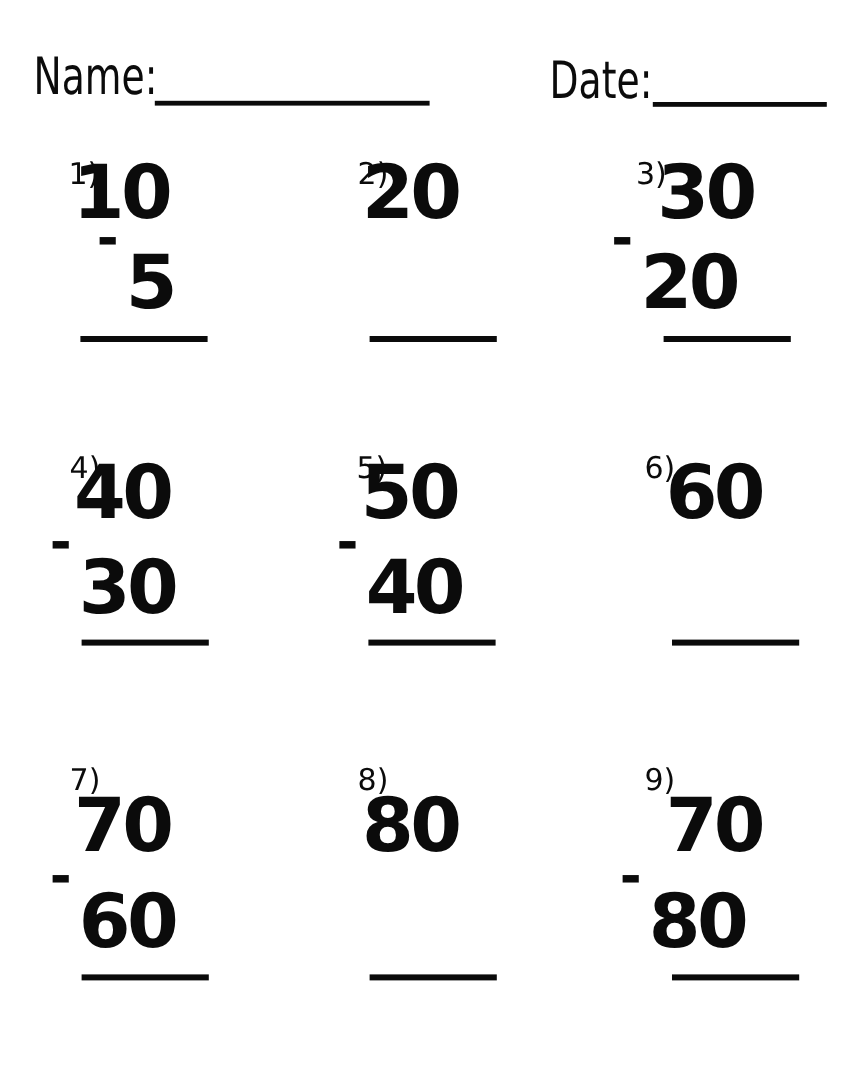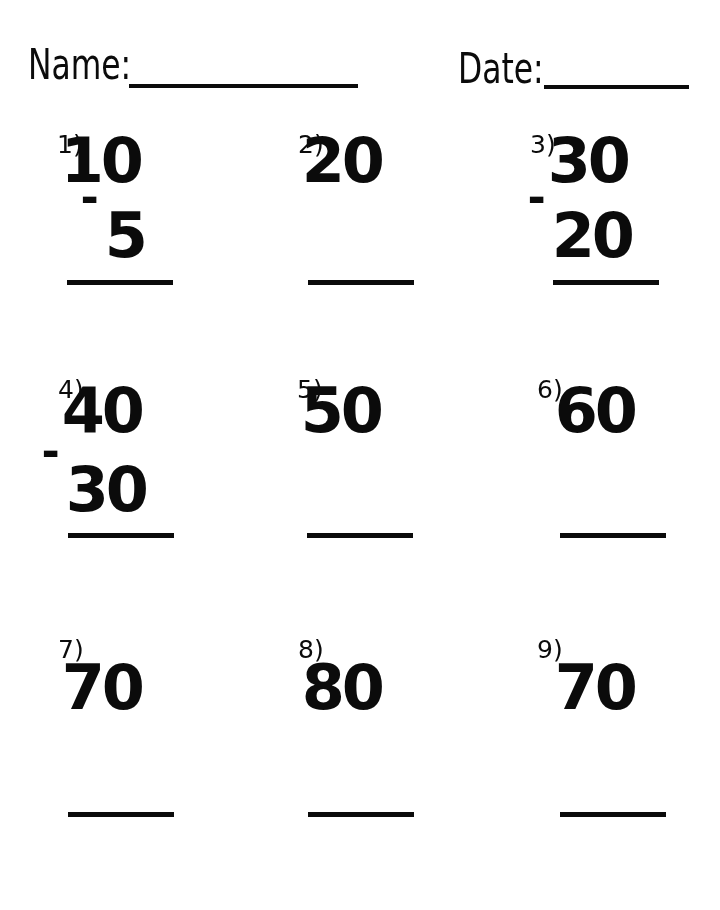--- a/index.html
+++ b/index.html
@@ -61,21 +61,21 @@
   .row2 .bottom-row  { top:84px; }
   .row2 .answer-line { top:158px; }
 
   
   .row3 .top-num     { top:22px; }
   .row3 .bottom-row  { top:102px; }
   .row3 .answer-line { top:177px; }
 
   
   .gap .top-num     { right:14px; }
-  .gap .bottom-row  { right:10px; }
+  .gap .bottom-row  { right:28px; }
   .gap .answer-line { left:23px; }
 </style>
 </head>
 <body>
 
 <div class="page">
 
   <span class="hlabel name">Name:</span>
   <div class="blank name-line"></div>
   <span class="hlabel date">Date:</span>
@@ -110,40 +110,49 @@
     <div class="top-num">40</div>
     <div class="bottom-row">
       <span class="minus">-</span><span class="bottom-num">30</span>
     </div>
     <div class="answer-line"></div>
   </div>
 
   <div class="problem p5 row2">
     <span class="plabel">5)</span>
     <div class="top-num">50</div>
+    <div class="bottom-row">
+      <span class="minus">-</span><span class="bottom-num">40</span>
+    </div>
     <div class="answer-line"></div>
   </div>
 
   <div class="problem p6 row2 gap">
     <span class="plabel">6)</span>
     <div class="top-num">60</div>
     <div class="answer-line"></div>
   </div>
 
   <div class="problem p7 row3">
     <span class="plabel">7)</span>
     <div class="top-num">70</div>
+    <div class="bottom-row">
+      <span class="minus">-</span><span class="bottom-num">60</span>
+    </div>
     <div class="answer-line"></div>
   </div>
 
   <div class="problem p8 row3">
     <span class="plabel">8)</span>
     <div class="top-num">80</div>
     <div class="answer-line"></div>
   </div>
 
   <div class="problem p9 row3 gap">
     <span class="plabel">9)</span>
     <div class="top-num">70</div>
+    <div class="bottom-row">
+      <span class="minus">-</span><span class="bottom-num">80</span>
+    </div>
     <div class="answer-line"></div>
   </div>
 
 </div>
 
 </body></html>

